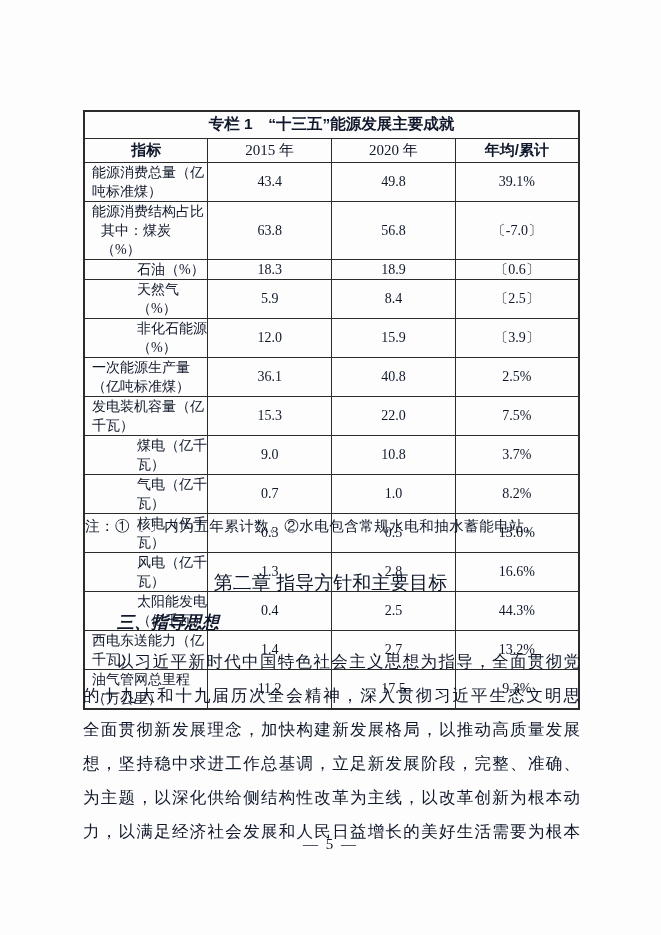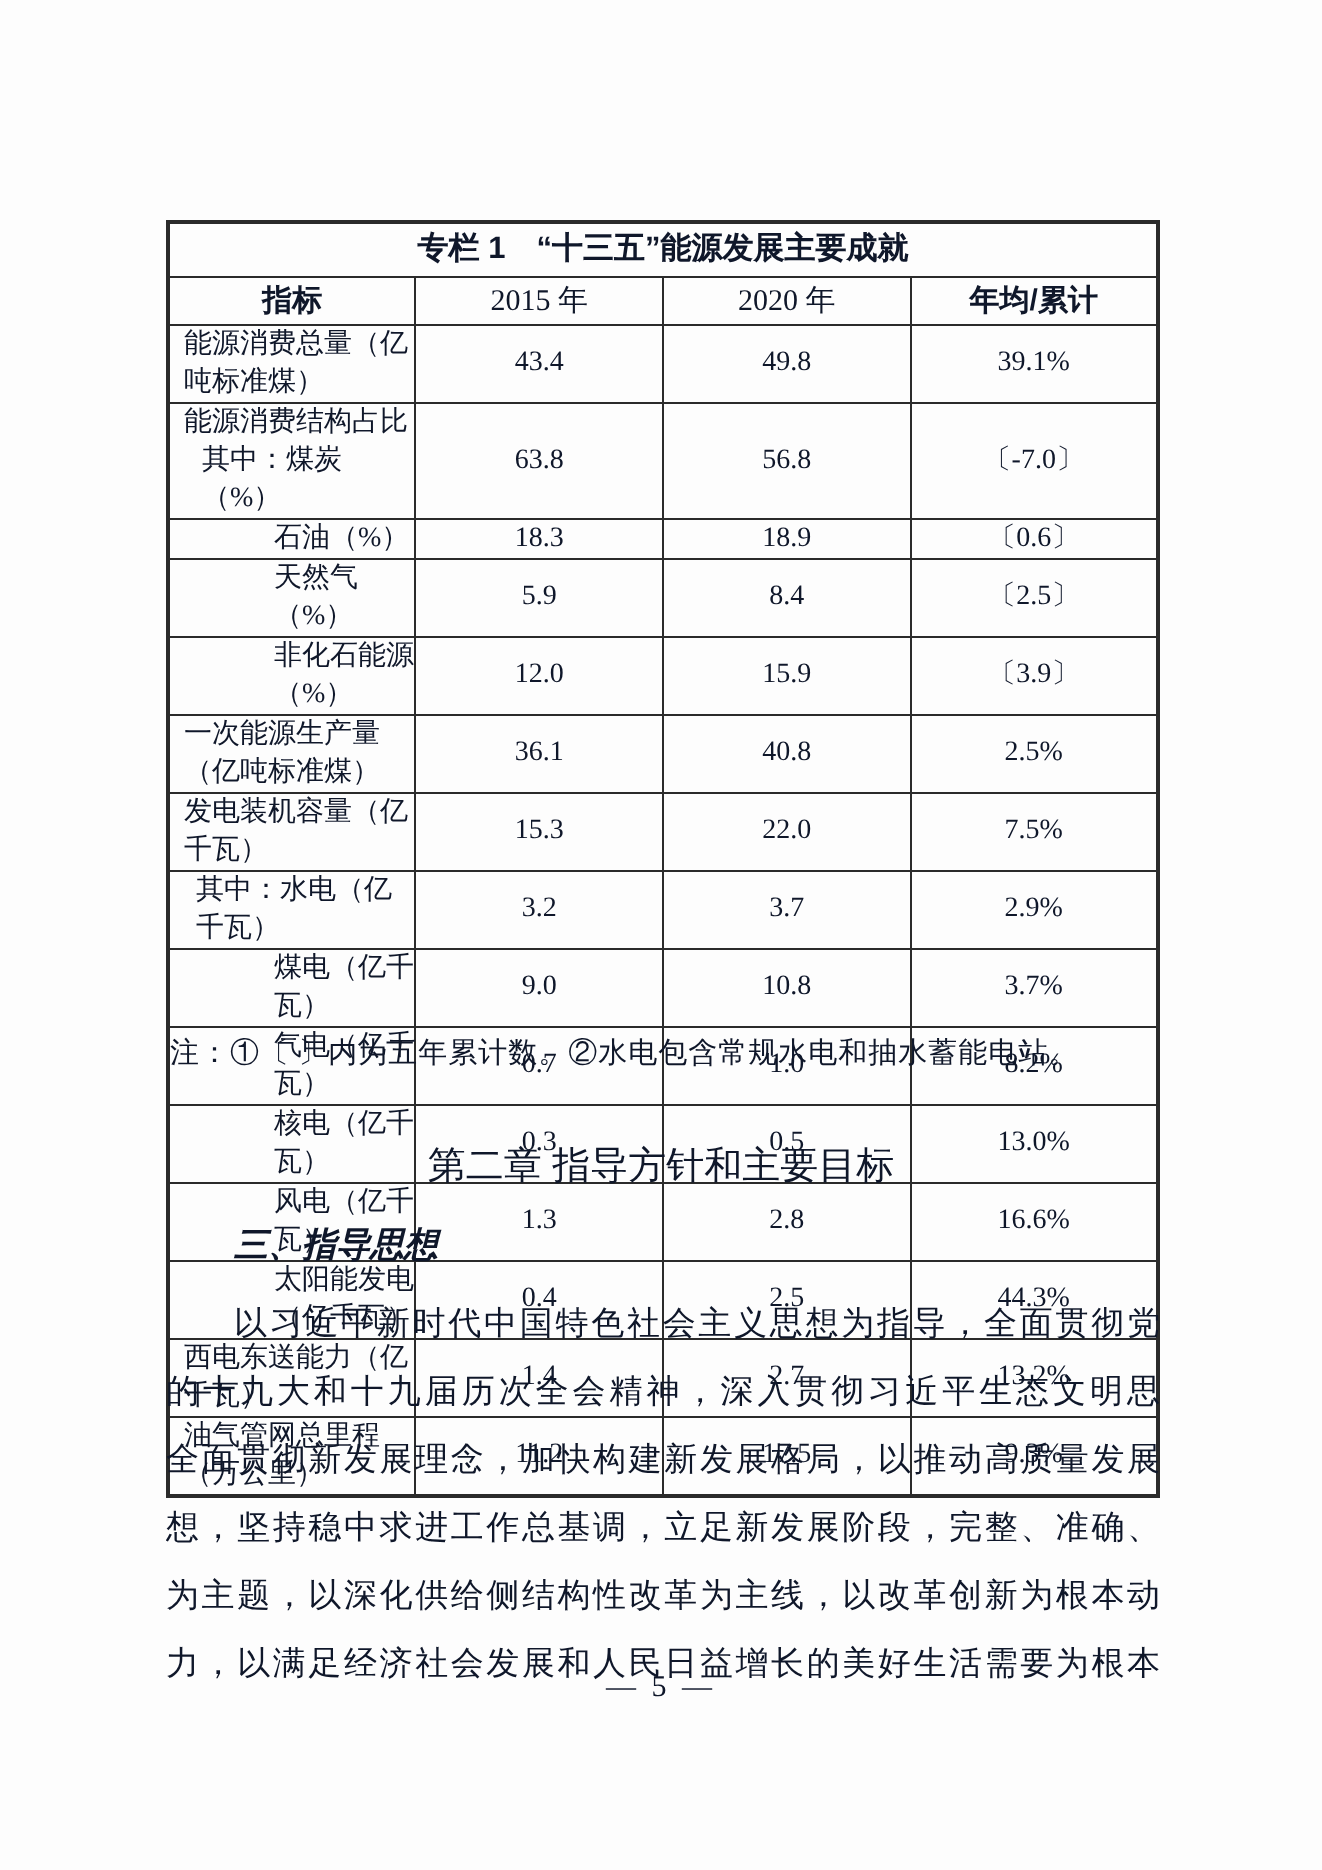--- a/index.html
+++ b/index.html
@@ -164,28 +164,20 @@
           </tr>
           <tr>
             <td class="c-label">
               <div>发电装机容量（亿千瓦）</div>
             </td>
             <td class="c-val">15.3</td>
             <td class="c-val">22.0</td>
             <td class="c-val">7.5%</td>
           </tr>
           <tr>
-            <td class="c-label ind-small">
-              <div>其中：水电（亿千瓦）</div>
-            </td>
-            <td class="c-val">3.2</td>
-            <td class="c-val">3.7</td>
-            <td class="c-val">2.9%</td>
-          </tr>
-          <tr>
             <td class="c-label ind-sub">
               <div>煤电（亿千瓦）</div>
             </td>
             <td class="c-val">9.0</td>
             <td class="c-val">10.8</td>
             <td class="c-val">3.7%</td>
           </tr>
           <tr>
             <td class="c-label ind-sub">
               <div>气电（亿千瓦）</div>

